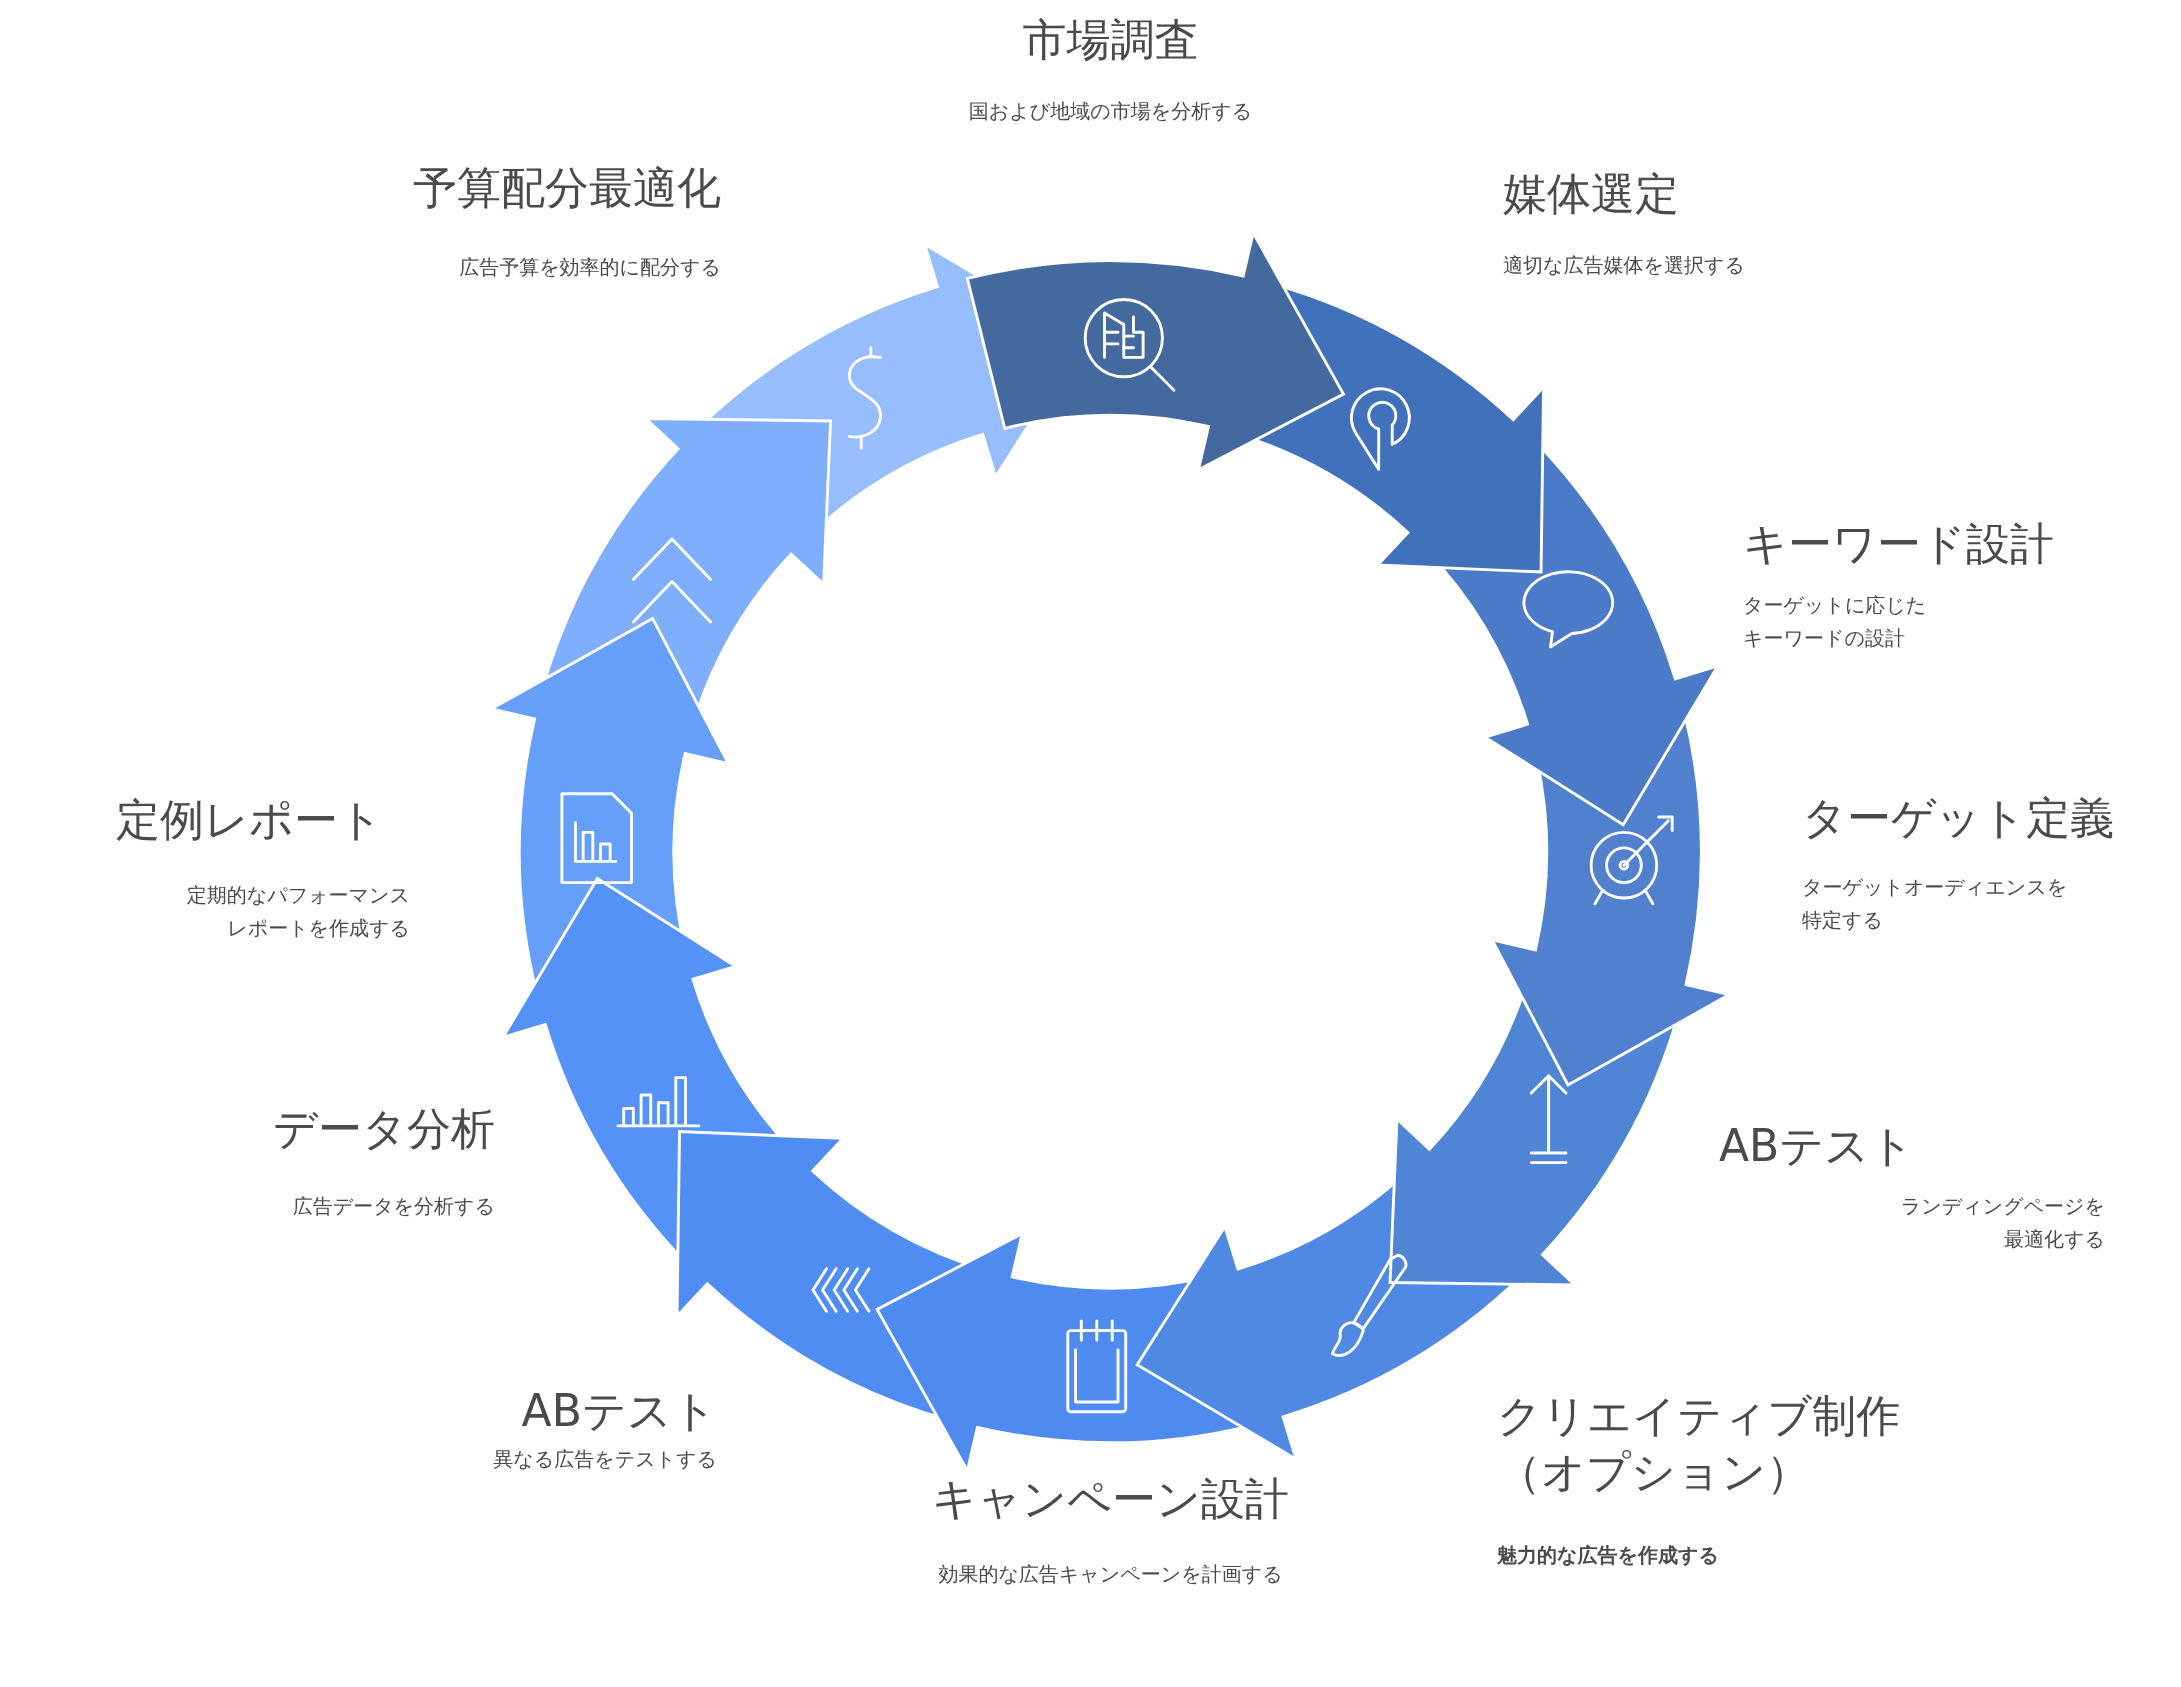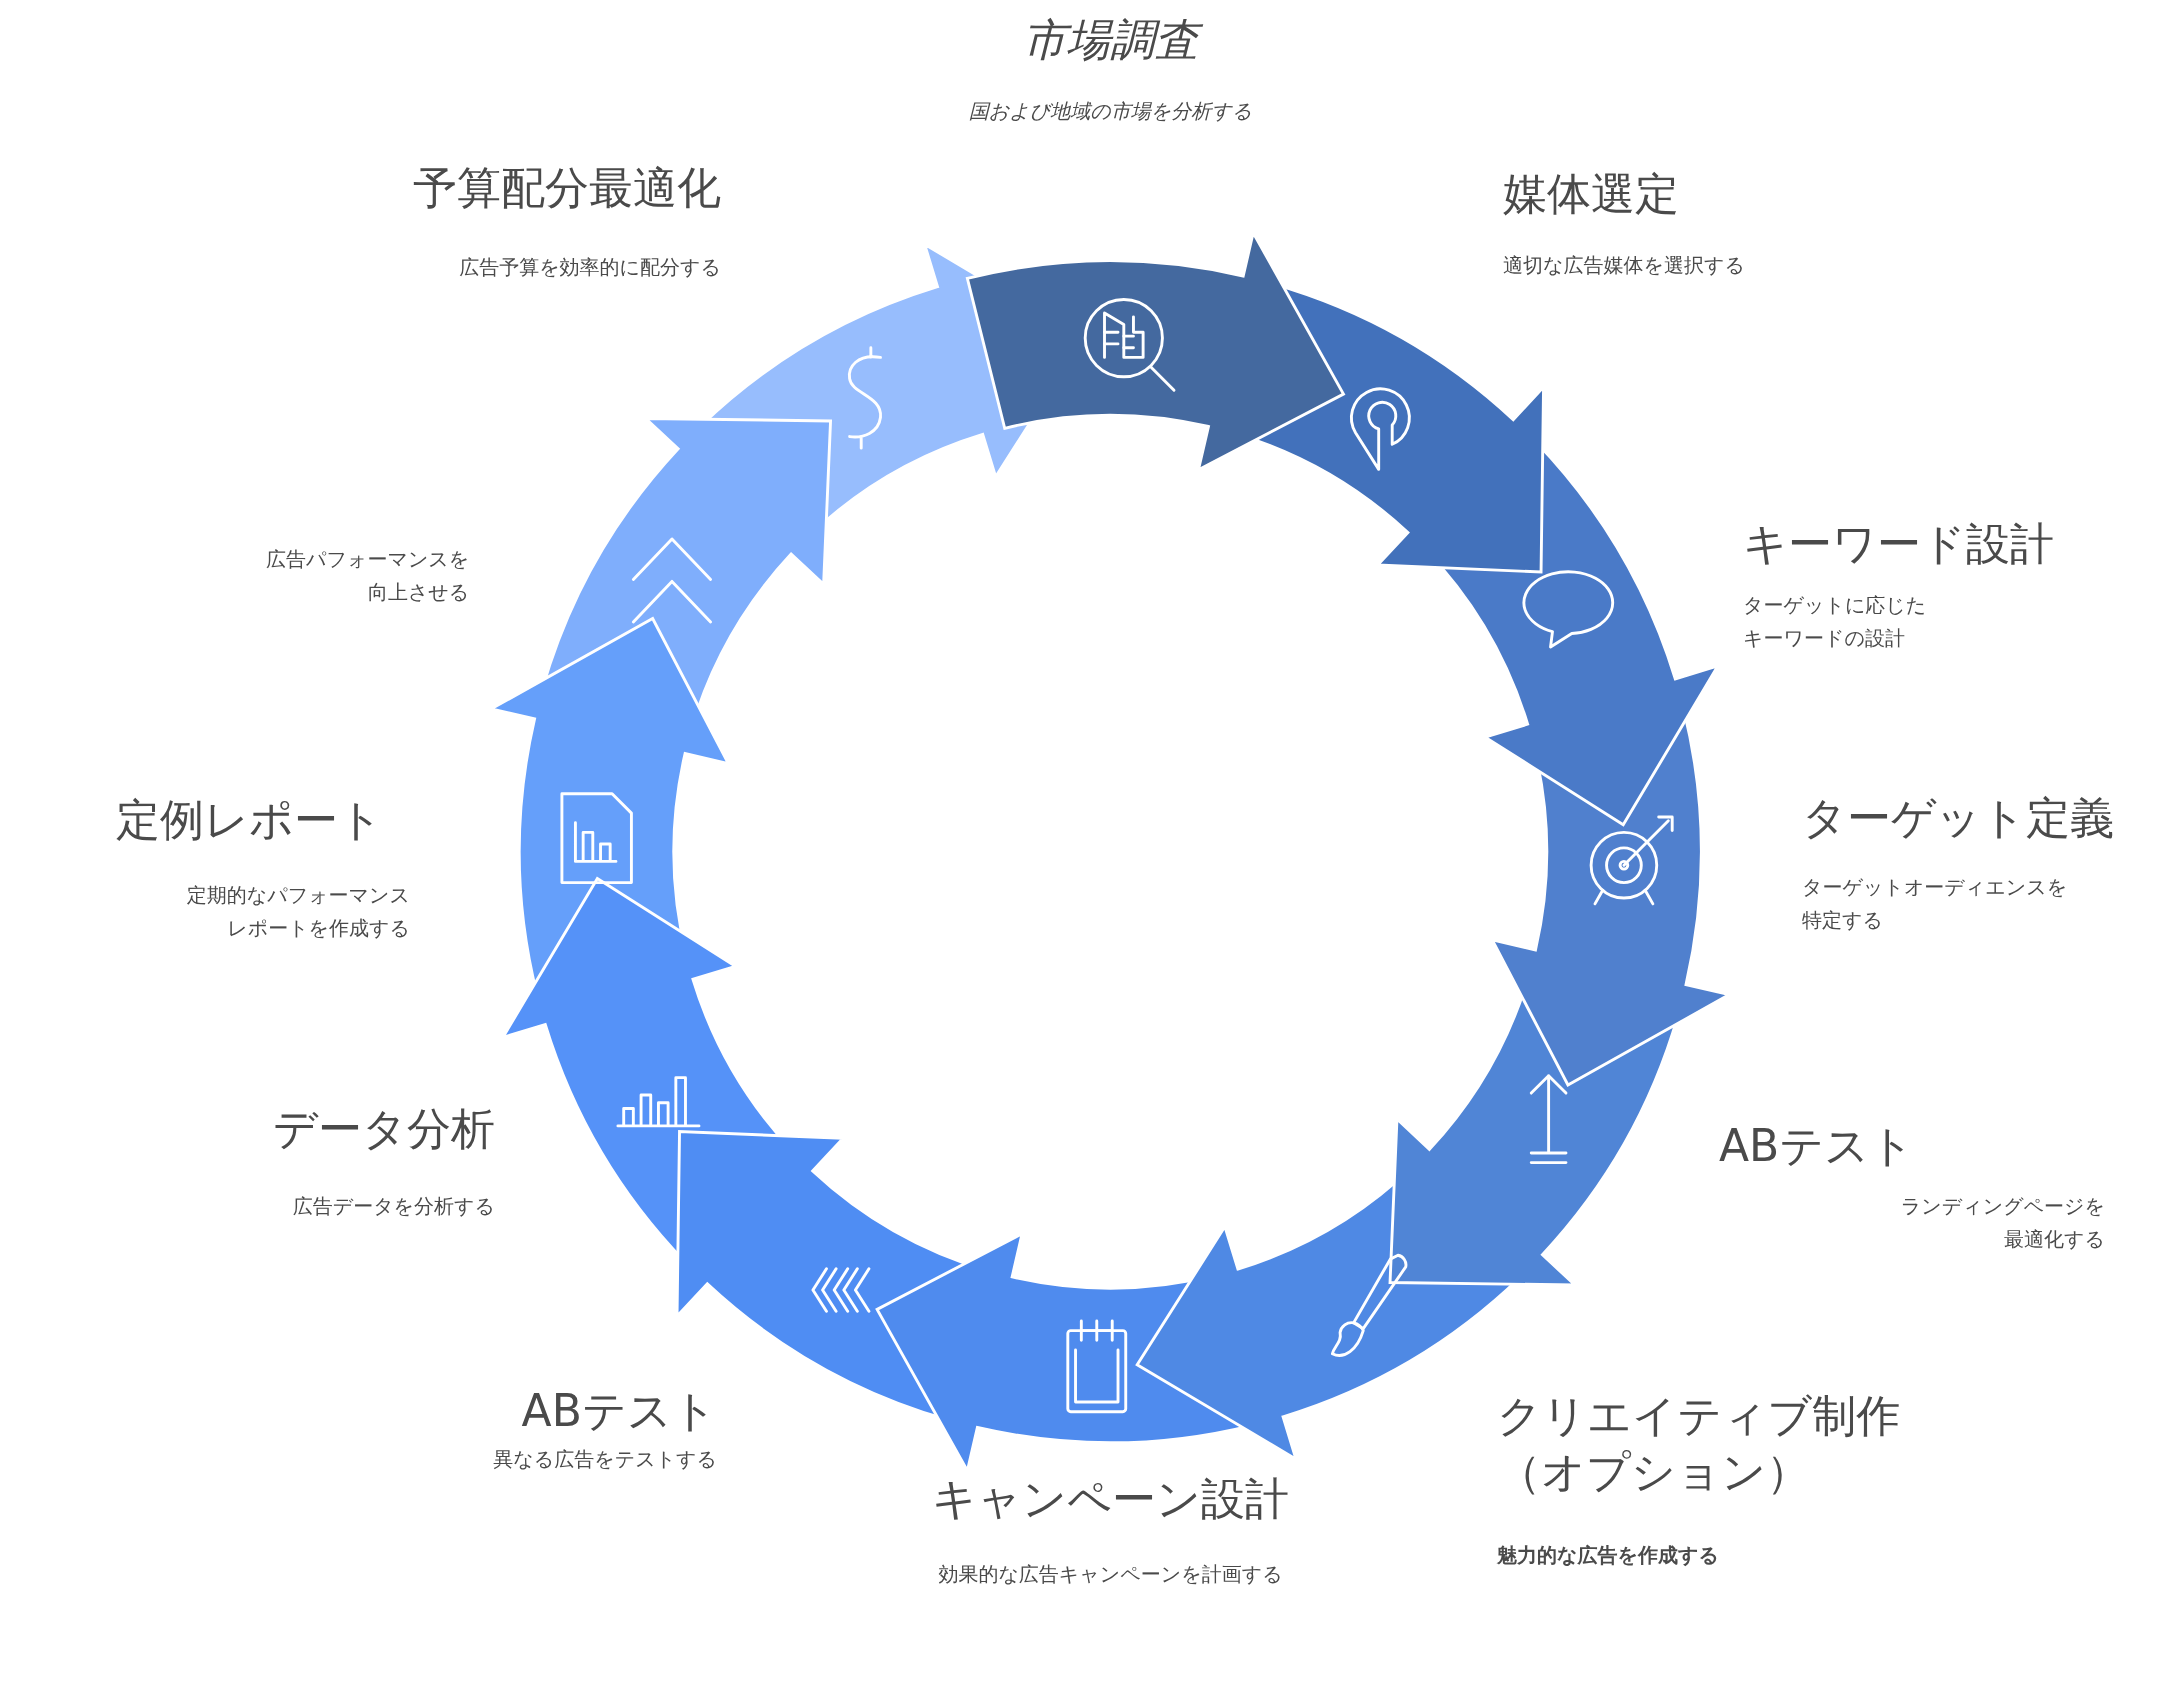--- a/index.html
+++ b/index.html
@@ -74,21 +74,21 @@
       </g>
       <g class="seg-icon">
         <path d="M656 600 L696 558 L736 600 M656 644 L696 602 L736 644"></path>
       </g>
       <g class="seg-icon">
         <path d="M912 370 C888 366 878 380 880 392 C882 408 914 410 912 432 C910 448 894 454 880 452 M902 360 V370 M892 452 V464"></path>
       </g>
     </g>
 </svg>
 
-<div class="label center" style="left:821px; top:11.6px; width:579px;font-style:italic;">
+<div class="label center" style="left:821px; top:11.6px; width:579px;">
   <div class="title">市場調査</div>
   <div class="desc">国および地域の市場を分析する</div>
 </div>
 
 <div class="label" style="left:1503px; top:166px; width:483px;">
   <div class="title">媒体選定</div>
   <div class="desc">適切な広告媒体を選択する</div>
 </div>
 
 <div class="label tight" style="left:1743px; top:516px; width:406px;">
@@ -130,21 +130,19 @@
   <div class="desc" style="margin-top:33px;">広告データを分析する</div>
 </div>
 
 <div class="label right" style="left:39px; top:792px; width:371px;">
   <div class="title" style="text-align:left; padding-left:77px;">定例レポート</div>
   <div class="desc" style="margin-top:31px;">定期的なパフォーマンス
 レポートを作成する</div>
 </div>
 
 <div class="label right" style="left:19.3px; top:514px; width:450px;">
-  <div class="desc" style="margin-top:29px;">広告パフォーマンスを
-向上させる</div>
 </div>
 
 <div class="label right" style="left:290px; top:160px; width:431px;">
   <div class="title">予算配分最適化</div>
   <div class="desc" style="margin-top:35px;">広告予算を効率的に配分する</div>
 </div>
 
 
 </body></html>

